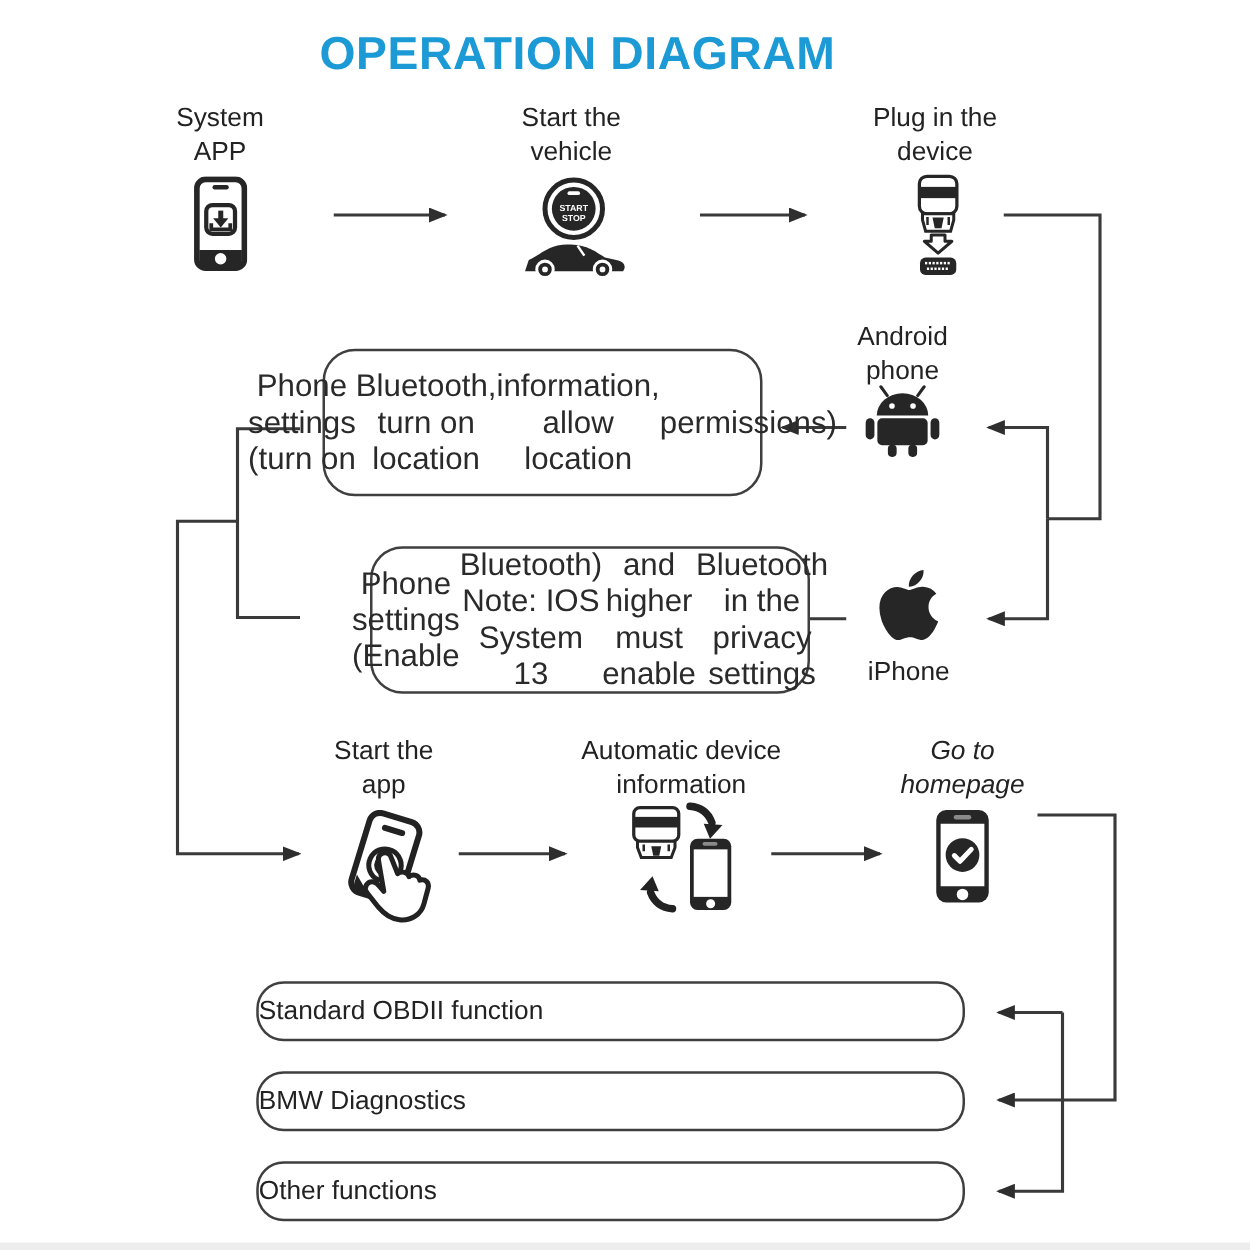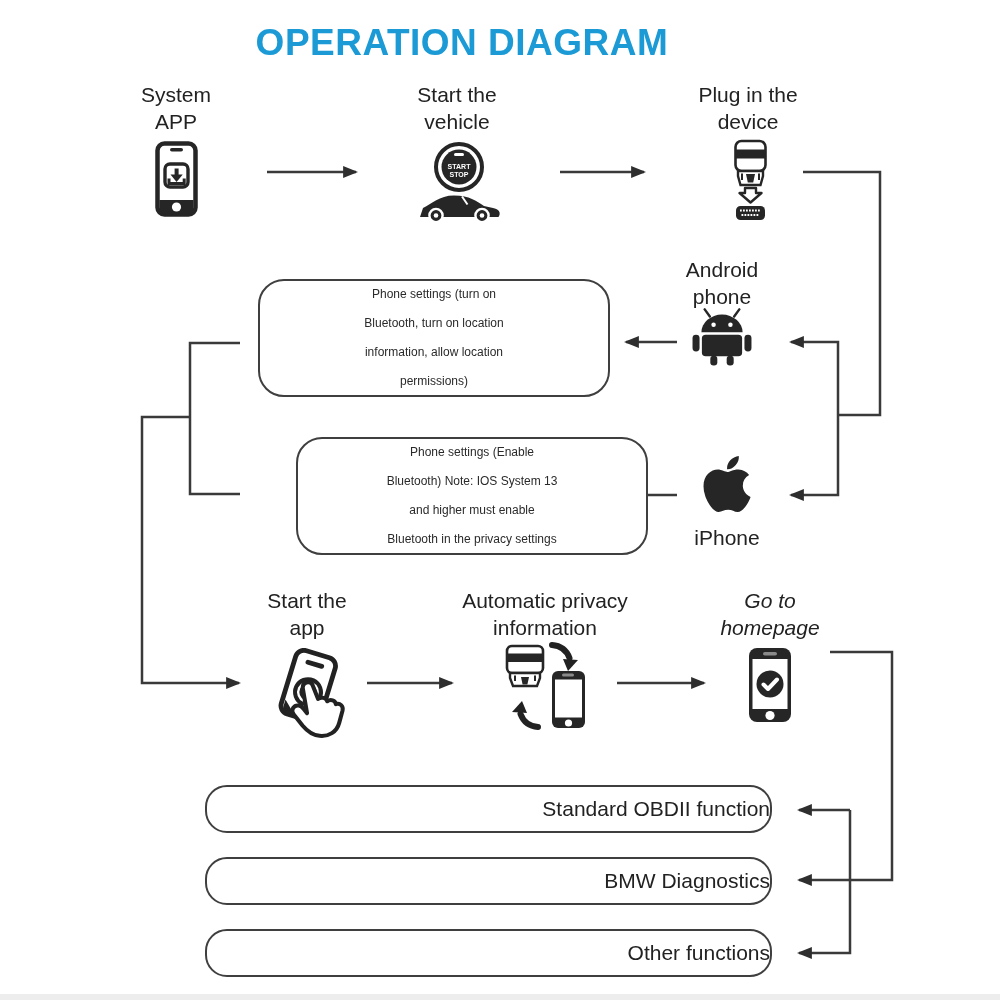--- a/index.html
+++ b/index.html
@@ -11,27 +11,27 @@
   .title{
     width:924px;text-align:center;top:22px;left:0;
     font-size:37px;font-weight:700;letter-spacing:.5px;color:#1b9ad6;
   }
   .step-label{
     text-align:center;font-size:21px;line-height:27px;color:#222;
   }
   .step-label span{display:block;}
   .callout{
     box-sizing:border-box;border:2.2px solid #3f3f3f;border-radius:26px;background:#fff;
-    display:flex;flex-direction:column;justify-content:center;align-items:center;
-    font-size:12px;line-height:29px;color:#2a2a2a;text-align:center;
+    display:flex;flex-direction:row;justify-content:center;align-items:center;
+    font-size:25px;line-height:29px;color:#2a2a2a;text-align:center;
   }
   .callout span{display:block;}
   .fn-box{
     box-sizing:border-box;border:2.2px solid #3f3f3f;border-radius:22px;background:#fff;
-    display:flex;justify-content:flex-end;align-items:center;
+    display:flex;justify-content:flex-start;align-items:center;
     font-size:21px;color:#222;text-align:center;
   }
   .icon svg{display:block;}
   .lines{left:0;top:0;pointer-events:none;}
 </style>
 </head>
 <body>
 
 <div class="canvas">
 
@@ -196,21 +196,21 @@
         <path d="M31,60 v7 q0,7 7,7 h8 z" fill="#222"></path>
         <line x1="42" y1="16" x2="57" y2="16" stroke="#222" stroke-width="5" stroke-linecap="round"></line>
       </g>
       <circle cx="50" cy="46" r="13.5" fill="none" stroke="#222" stroke-width="4.2" stroke-dasharray="63 22" transform="rotate(115 50 46)" stroke-linecap="round"></circle>
       <circle cx="50" cy="46" r="7" fill="none" stroke="#222" stroke-width="4" stroke-dasharray="32 12" transform="rotate(115 50 46)" stroke-linecap="round"></circle>
       <path d="M44.5,41.5 a5.5,5.5 0 0 1 10,-3.5 l6,15 c3.5,-2.5 8.5,-1 9.5,2.5 c3.5,-2.5 8.5,-1 9,3 c4.5,-1.5 8,2 7,6.5 l-3.5,13 c-2.5,9.5 -11,14.5 -20.5,13.5 c-7.5,-.8 -12.5,-4.5 -17.5,-10.5 l-9.5,-12 c-3.5,-4.5 .5,-10 5.5,-9 c2,.4 3.5,1.8 5,3.6 l3.5,4.2 z" fill="#fff" stroke="#222" stroke-width="4.2" stroke-linejoin="round"></path>
     </svg>
   </div>
 
   <div class="abs step-label" style="left:455px;top:587px;width:180px;">
-    <span>Automatic privacy</span>
+    <span>Automatic device</span>
     <span>information</span>
   </div>
   <div class="abs icon" style="left:495px;top:640px;">
     <svg width="100" height="92" viewBox="0 0 100 92">
       <rect x="12" y="6" width="36" height="27" rx="5" fill="#fff" stroke="#262626" stroke-width="2.6"></rect>
       <rect x="12.5" y="13.5" width="35" height="8.5" fill="#262626"></rect>
       <path d="M15,33 h30 v5 l-3,8 h-24 l-3,-8 z" fill="#fff" stroke="#262626" stroke-width="2.4"></path>
       <path d="M26,37 h8 l-1.6,7.5 h-4.8 z" fill="#262626"></path>
       <path d="M20,35.5 v5.5 M40,35.5 v5.5" stroke="#262626" stroke-width="2"></path>
       <rect x="57" y="31" width="33" height="57" rx="6" fill="#262626"></rect>

